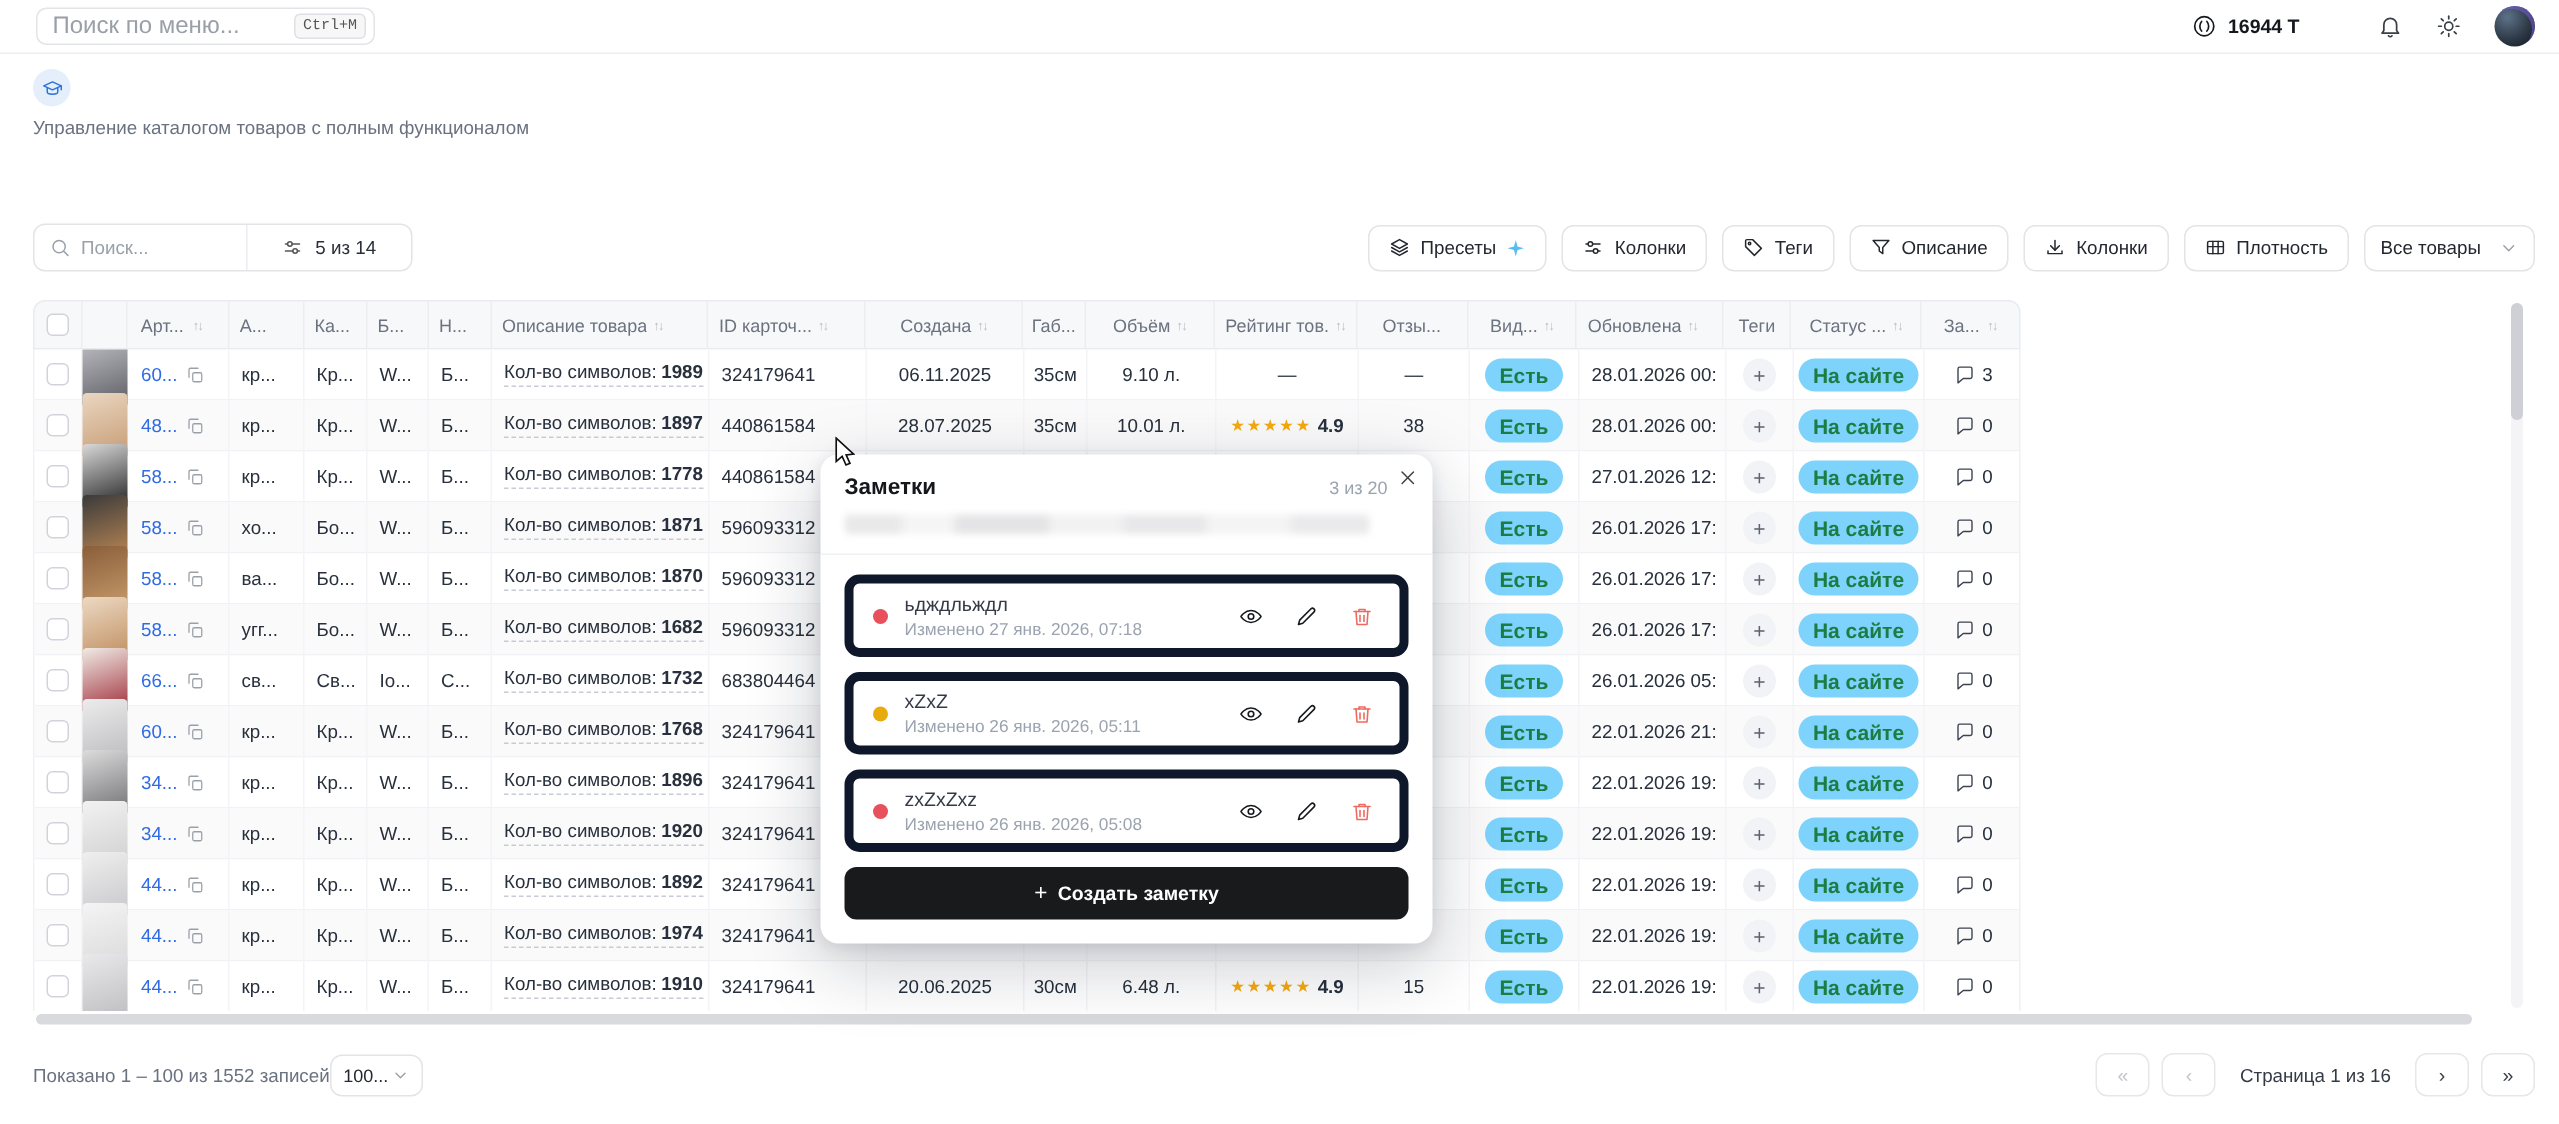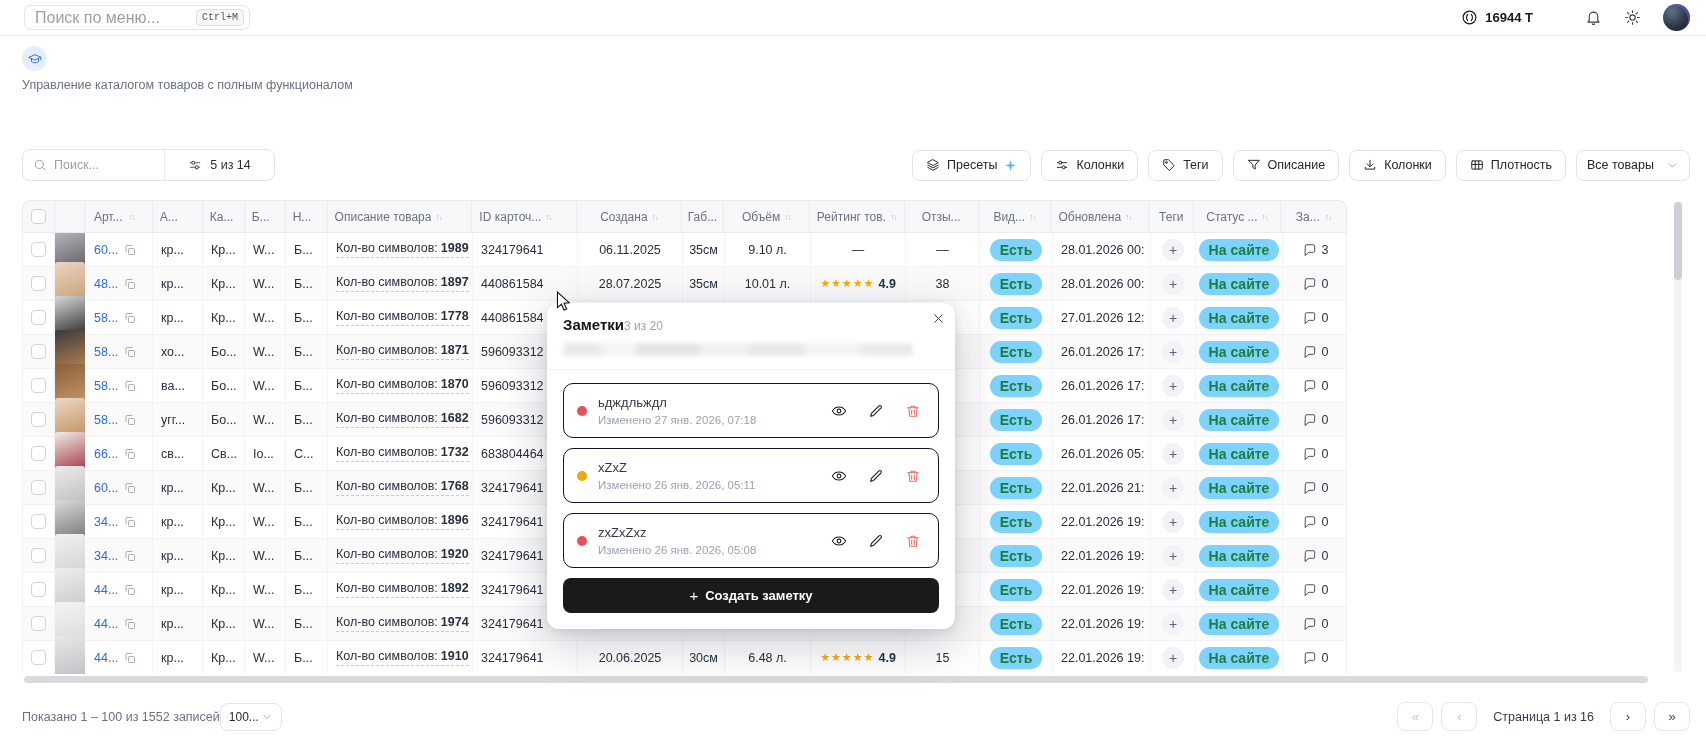--- a/index.html
+++ b/index.html
@@ -114,30 +114,30 @@
   .hscroll { position:absolute; left:2px; top:476px; width:1640px; height:7px; }
   .hthumb { width:99%; height:7px; border-radius:4px; background:#d9dadd; }
   .vscroll { position:absolute; left:1652px; top:2px; width:8px; height:470px;
     background:#f4f4f6; border-radius:4px; }
   .vthumb { width:8px; height:78px; border-radius:4px; background:#cfd0d5; }
 
   
   .notes-popup { position:absolute; left:547px; top:303px; width:408px; background:#fff;
     border-radius:12px; padding:13px 16px 16px;
     box-shadow:0 14px 48px rgba(15,23,42,.22), 0 2px 10px rgba(15,23,42,.10); z-index:50; }
-  .np-head { display:flex; align-items:baseline; padding-right:14px; }
+  .np-head { display:flex; align-items:baseline; justify-content:space-between; padding-right:14px; }
   .np-title { font-size:15px; font-weight:700; color:#14171c; }
   .np-counter { font-size:12px; color:#9aa3af; }
   .np-close { position:absolute; top:9px; right:10px; color:#3a3f46; cursor:pointer; display:flex; }
   .np-close .ic { width:13px; height:13px; }
   .np-blur { height:13px; width:93%; margin-top:10px; border-radius:3px; filter:blur(2.5px);
     background:linear-gradient(90deg,#e9e9e9 0 10%,#f5f5f5 12% 20%,#e4e4e6 22% 38%,
       #f2f2f2 40% 52%,#e8e8ea 54% 68%,#f4f4f4 70% 84%,#eaeaec 86% 100%); }
   .np-divider { border-top:1px solid #eef0f3; margin:13px -16px 13px; }
-  .note-card { border:1px solid #0f172a; border-radius:10px; height:55px; padding:8px 13px;
+  .note-card { border:6px solid #0f172a; border-radius:10px; height:55px; padding:8px 13px;
     display:flex; align-items:center; gap:11px; margin-bottom:10px; }
   .note-dot { width:10px; height:10px; border-radius:50%; flex:none; }
   .note-text { flex:1; min-width:0; }
   .note-title { font-size:13px; color:#343b46; font-weight:500; }
   .note-sub { font-size:11.5px; color:#9aa3af; margin-top:4px; }
   .note-actions { display:flex; align-items:center; gap:21px; padding-right:4px; }
   .na { display:flex; color:#15181d; cursor:pointer; }
   .na .ic { width:16px; height:16px; stroke-width:1.6; }
   .na.trash { color:#ee6a5f; }
   .np-create { height:35px; margin-top:3px; background:#191a1c; color:#fff; border-radius:8px;

